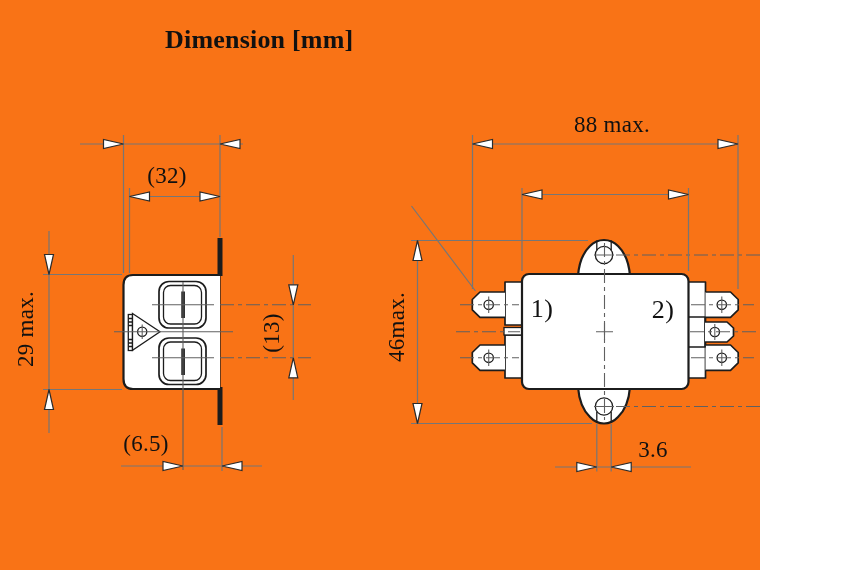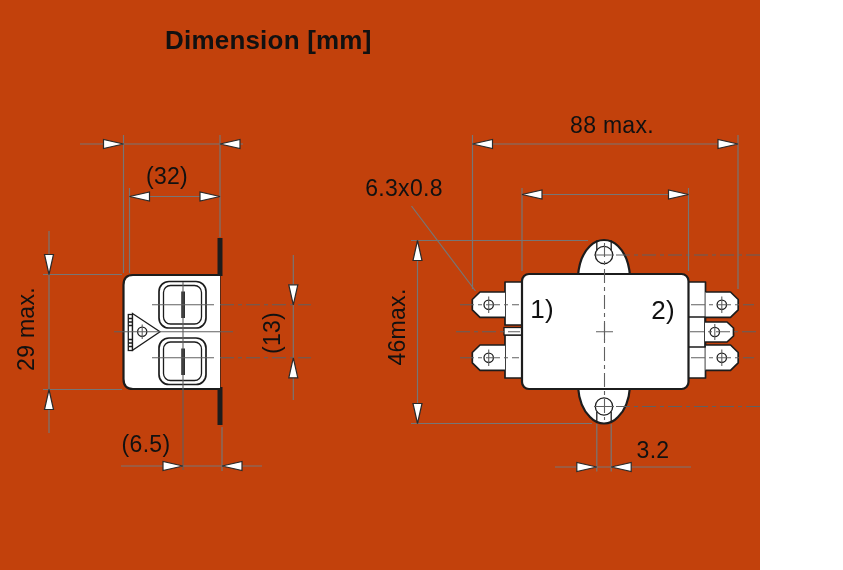--- a/index.html
+++ b/index.html
@@ -1,17 +1,17 @@
 <!DOCTYPE html>
 <html><head>
 <meta charset="utf-8">
 <style>
   html,body{margin:0;padding:0;background:#fff;}
-  #canvas{position:relative;width:760px;height:570px;background:#c2410c;overflow:hidden;
-          font-family:Liberation Sans, sans-serif;color:#111;}
+  #canvas{position:relative;width:760px;height:570px;background:#f97316;overflow:hidden;
+          font-family:Liberation Serif, serif;color:#111;}
   #linework{position:absolute;left:0;top:0;}
   .lbl{position:absolute;white-space:nowrap;transform:translate(-50%,-50%);
        font-size:23px;color:#111;letter-spacing:0.3px;}
   .lbl.rot{transform:translate(-50%,-50%) rotate(-90deg);}
   .lbl.marker{font-size:26px;}
   #page-title{position:absolute;left:165px;top:25px;font-size:26px;font-weight:bold;
               transform:none;letter-spacing:0.2px;}
   .tol{font-size:14px;position:relative;top:-5px;margin-left:4px;letter-spacing:0;}
   .olw {stroke:#1c1c1c;stroke-width:2.2;fill:#ffffff;stroke-linejoin:round;}
   .ol2 {stroke:#1c1c1c;stroke-width:1.7;fill:#ffffff;stroke-linejoin:round;}
@@ -214,20 +214,19 @@
   </svg>
 
   <div id="page-title">Dimension [mm]</div>
 
   <div class="lbl" style="left:167px;top:176px;">(32)</div>
   <div class="lbl rot" style="left:26px;top:329px;">29 max.</div>
   <div class="lbl rot" style="left:272px;top:333px;">(13)</div>
   <div class="lbl" style="left:146px;top:444px;">(6.5)</div>
 
   <div class="lbl" style="left:612px;top:125px;">88 max.</div>
-  <div class="lbl" style="left:404px;top:188px;">6.3x0.8</div>
   <div class="lbl rot" style="left:397px;top:327px;">46max.</div>
   <div class="lbl rot" style="left:785px;top:334px;"><span>37</span><span class="tol">±0.3</span></div>
-  <div class="lbl" style="left:653px;top:450px;">3.2</div>
+  <div class="lbl" style="left:653px;top:450px;">3.6</div>
 
   <div class="lbl marker" style="left:542px;top:309px;">1)</div>
   <div class="lbl marker" style="left:663px;top:310px;">2)</div>
 </div>
 
 </body></html>

